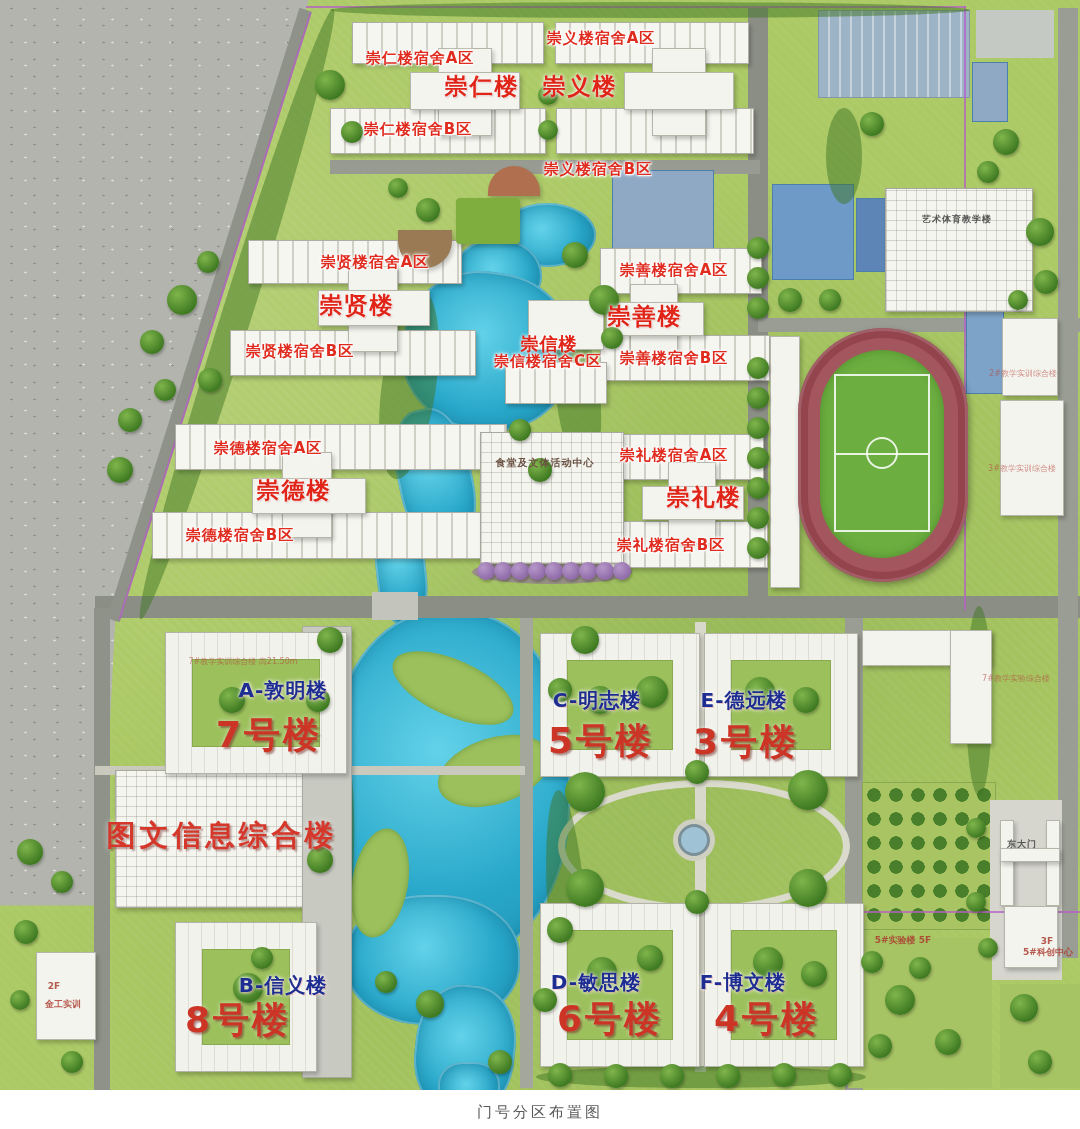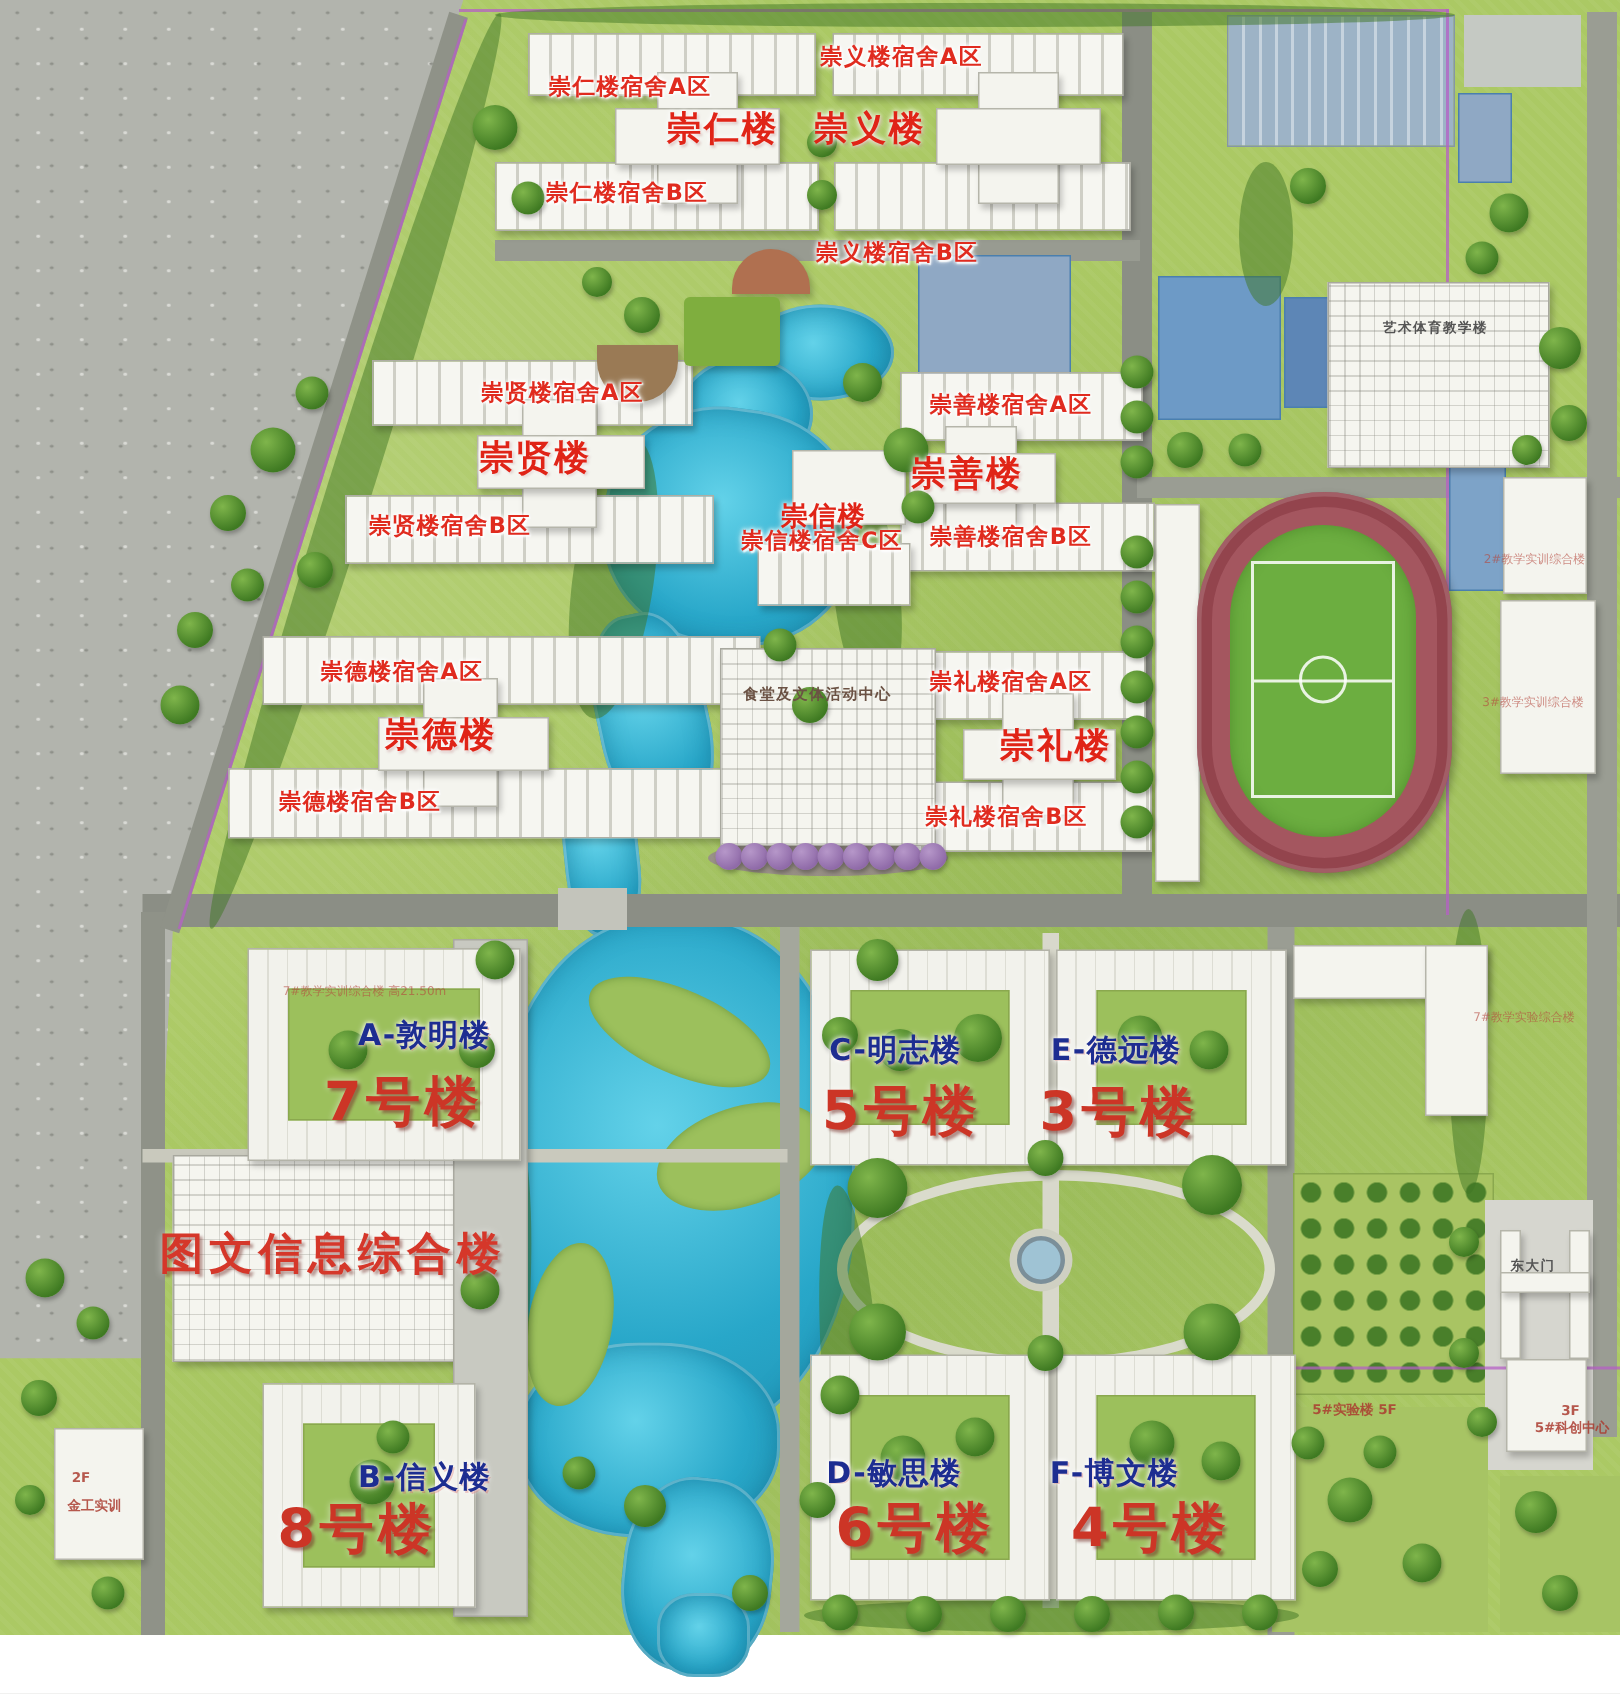--- a/index.html
+++ b/index.html
@@ -341,13 +341,16 @@
       <div class="lbl st-tinyred" style="left: 54px; top: 986px;">2F</div>
       <div class="lbl st-tinyred" style="left: 63px; top: 1004px;">金工实训</div>
       <div class="lbl st-tinyred" style="left: 903px; top: 940px;">5#实验楼 5F</div>
       <div class="lbl st-tinyred" style="left: 1047px; top: 941px;">3F</div>
       <div class="lbl st-tinyred" style="left: 1048px; top: 952px;">5#科创中心</div>
       <div class="lbl st-faint" style="left: 1023px; top: 373px;">2#教学实训综合楼</div>
       <div class="lbl st-faint" style="left: 1022px; top: 468px;">3#教学实训综合楼</div>
       <div class="lbl st-faint" style="left: 243px; top: 661px;">7#教学实训综合楼 高21.50m</div>
       <div class="lbl st-faint" style="left: 1016px; top: 678px;">7#教学实验综合楼</div>
     </div>
+  <div class="caption-strip">
+    <div class="caption">门号分区布置图</div>
+  </div>
 </div>
 
 </body></html>

